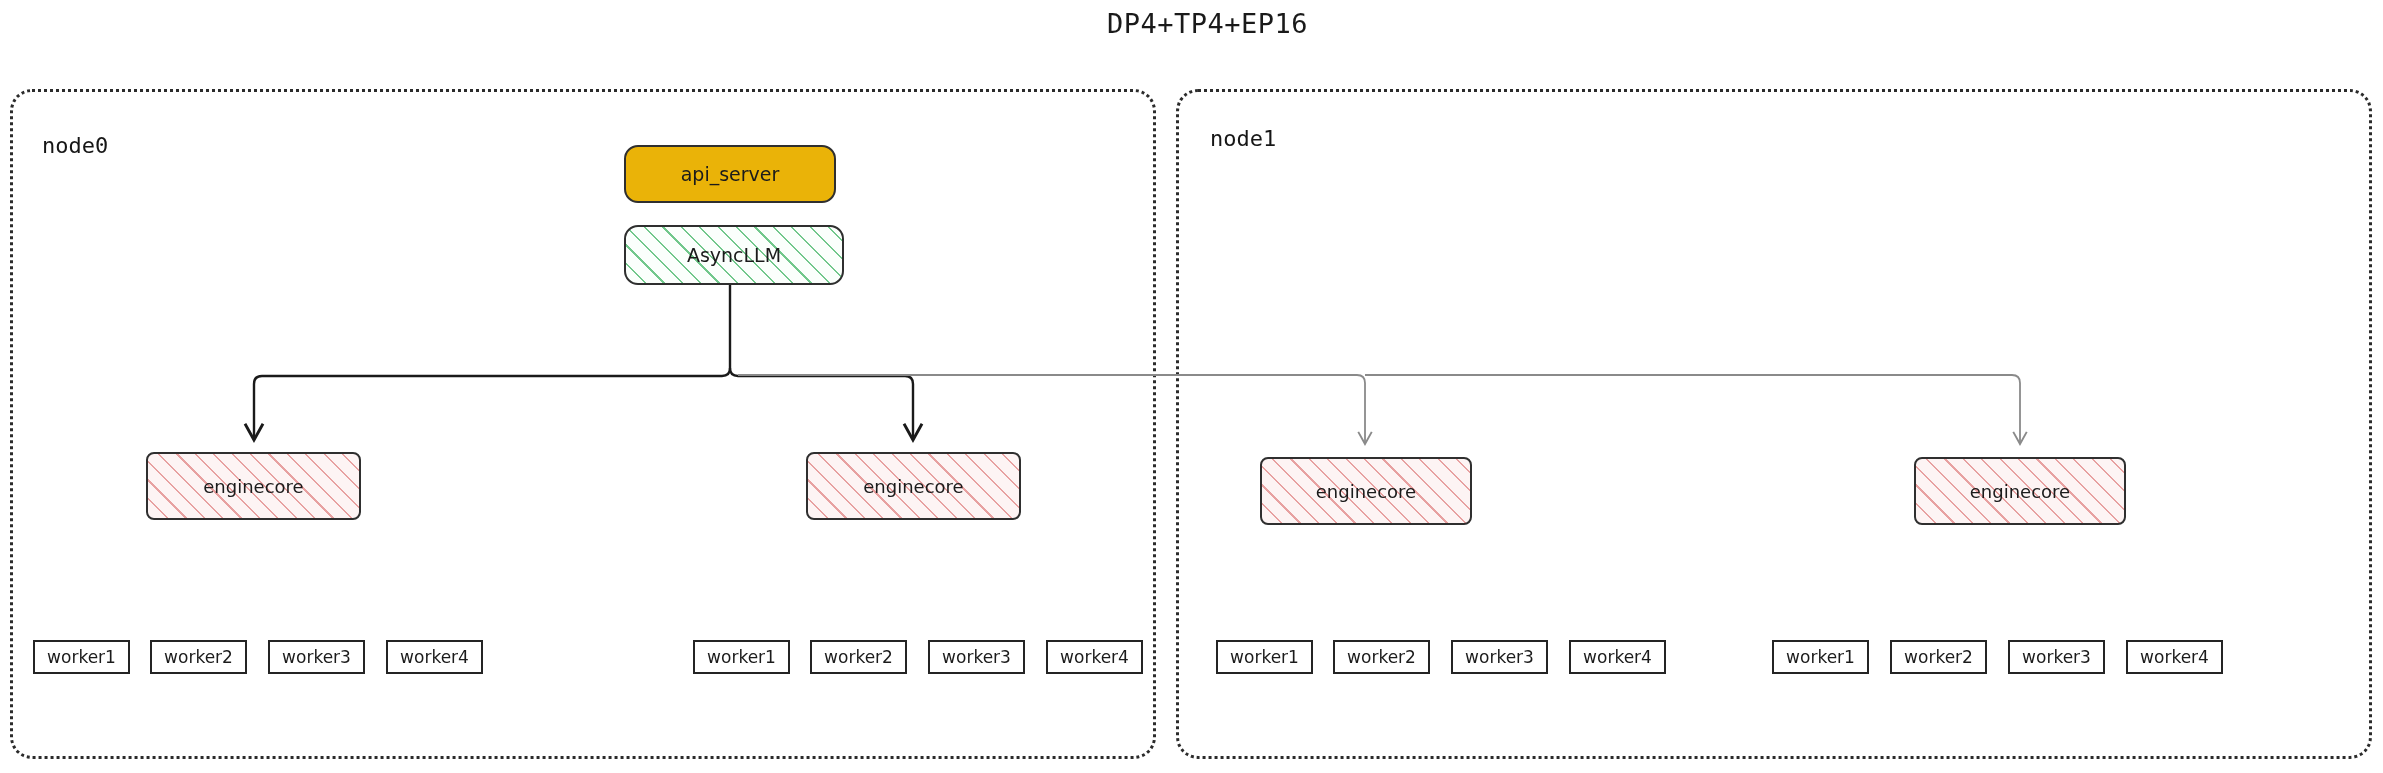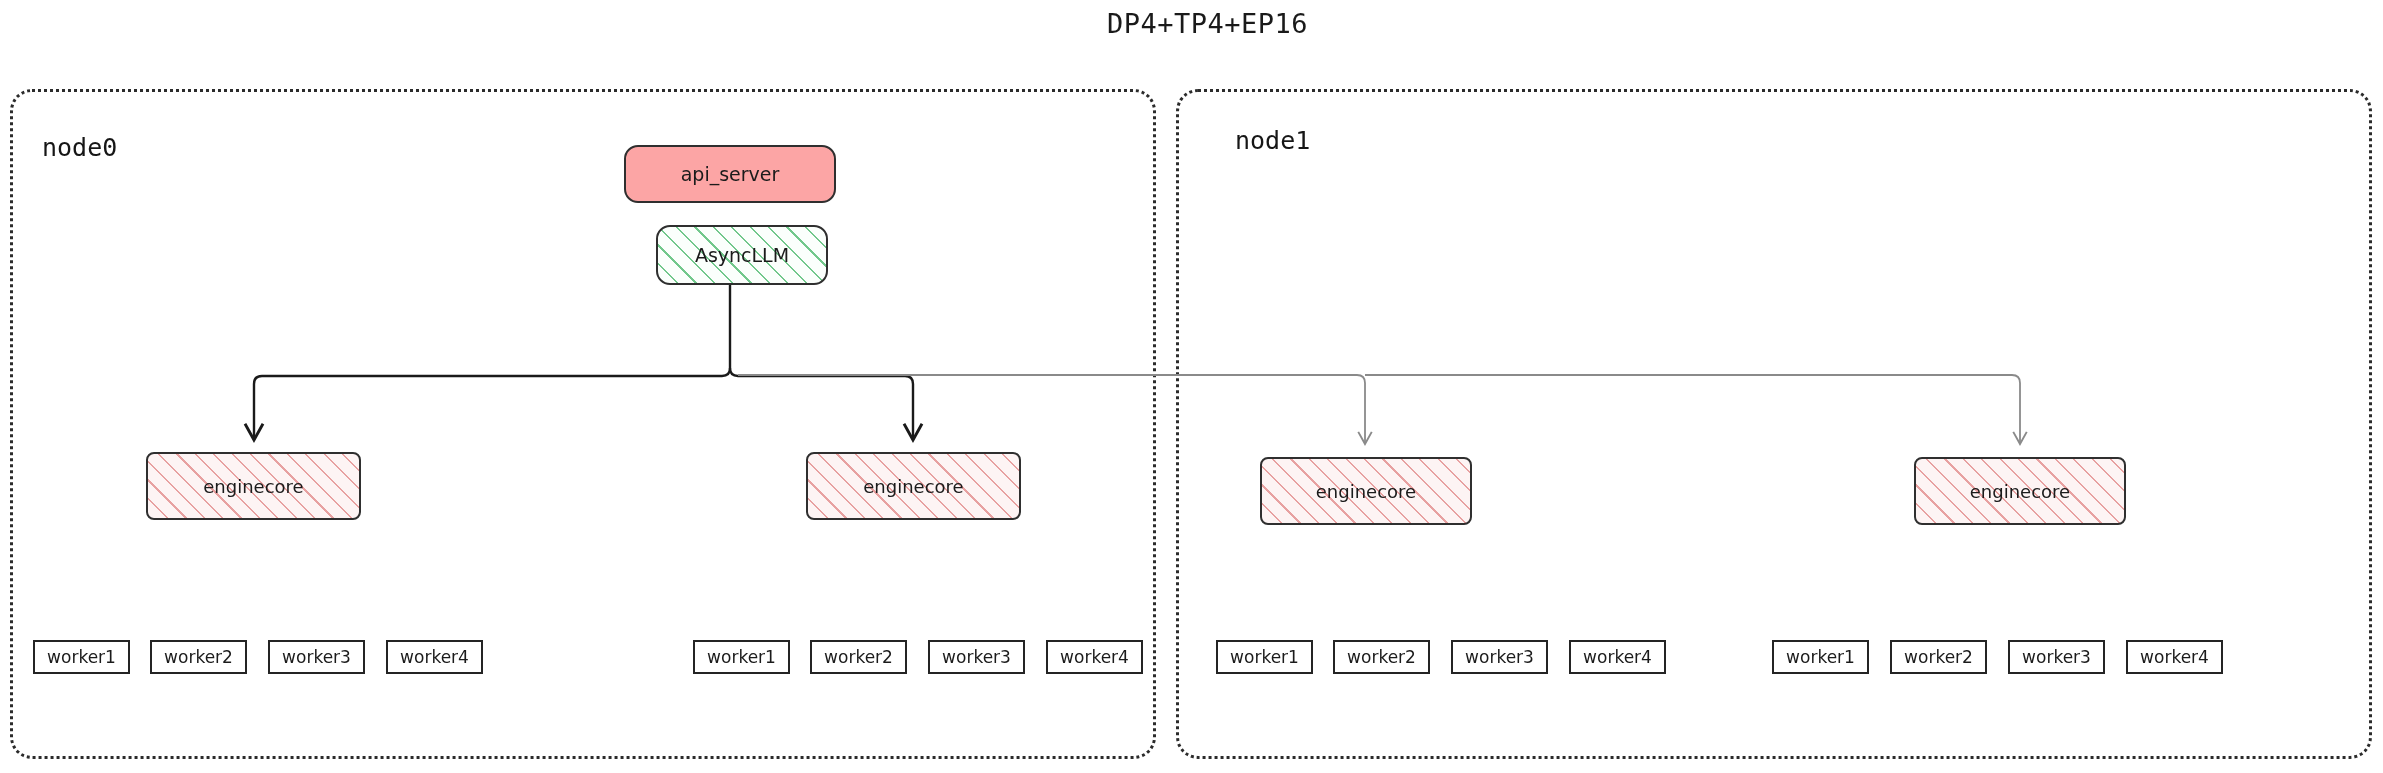--- a/index.html
+++ b/index.html
@@ -36,38 +36,38 @@
   .node-group {
     position: absolute;
     border: 3px dotted #2b2b2b;
     border-radius: 22px;
     background: transparent;
     box-sizing: border-box;
   }
   .node-label {
     position: absolute;
     font-family: "DejaVu Sans Mono", monospace;
-    font-size: 25px;
+    font-size: 22px;
     color: #161616;
     white-space: nowrap;
   }
 
   
   .box {
     position: absolute;
     box-sizing: border-box;
     display: flex;
     align-items: center;
     justify-content: center;
     color: #1b1b1b;
     white-space: nowrap;
   }
 
   .box-plain {
-    background: #fca5a5;
+    background: #eab308;
     border: 2.5px solid #2f2f2f;
     border-radius: 14px;
     font-size: 19px;
   }
 
   .box-async {
     border: 2.5px solid #2f2f2f;
     border-radius: 14px;
     font-size: 19px;
     background-color: #fbfffc;
@@ -116,21 +116,21 @@
 <body>
 
 <div id="stage">
 
   <div id="diagram-title">DP4+TP4+EP16</div>
 
   <div class="node-group" style="left:10px; top:89px; width:1146px; height:670px;"></div>
   <div class="node-label" style="left:42px; top:133px;">node0</div>
 
   <div class="node-group" style="left:1176px; top:89px; width:1196px; height:670px;"></div>
-  <div class="node-label" style="left:1210px; top:126px;margin-left:25px;">node1</div>
+  <div class="node-label" style="left:1210px; top:126px;">node1</div>
 
   <svg id="connectors" viewBox="0 0 2383 773" xmlns="http://www.w3.org/2000/svg">
     <defs>
       <marker id="arrow-dark" viewBox="0 0 12 12" refX="10" refY="6" markerWidth="9" markerHeight="9" orient="auto-start-reverse">
         <path d="M 1 1 L 10 6 L 1 11" fill="none" stroke="#1a1a1a" stroke-width="1.6"></path>
       </marker>
       <marker id="arrow-light" viewBox="0 0 12 12" refX="10" refY="6" markerWidth="9" markerHeight="9" orient="auto-start-reverse">
         <path d="M 1 1 L 10 6 L 1 11" fill="none" stroke="#8a8a8a" stroke-width="1.4"></path>
       </marker>
     </defs>
@@ -141,21 +141,21 @@
 
     <path d="M 730 368 Q 730 376 738 376 L 905 376 Q 913 376 913 384 L 913 440" fill="none" stroke="#1a1a1a" stroke-width="2.4" marker-end="url(#arrow-dark)"></path>
 
     <path d="M 738 375 L 1357 375 Q 1365 375 1365 383 L 1365 444" fill="none" stroke="#8a8a8a" stroke-width="1.8" marker-end="url(#arrow-light)"></path>
 
     <path d="M 1365 375 L 2012 375 Q 2020 375 2020 383 L 2020 444" fill="none" stroke="#8a8a8a" stroke-width="1.8" marker-end="url(#arrow-light)"></path>
   </svg>
 
   <div class="box box-plain" style="left:624px; top:145px; width:212px; height:58px;">api_server</div>
 
-  <div class="box box-async" style="left:656px; top:225px; width:172px; height:60px;">AsyncLLM</div>
+  <div class="box box-async" style="left:624px; top:225px; width:220px; height:60px;">AsyncLLM</div>
 
   <div class="box box-engine" style="left:146px; top:452px; width:215px; height:68px;">enginecore</div>
 
   <div class="box box-engine" style="left:806px; top:452px; width:215px; height:68px;">enginecore</div>
 
   <div class="box box-engine" style="left:1260px; top:457px; width:212px; height:68px;">enginecore</div>
 
   <div class="box box-engine" style="left:1914px; top:457px; width:212px; height:68px;">enginecore</div>
 
   <div class="box box-worker" style="left:33px; top:640px; width:97px;">worker1</div>

